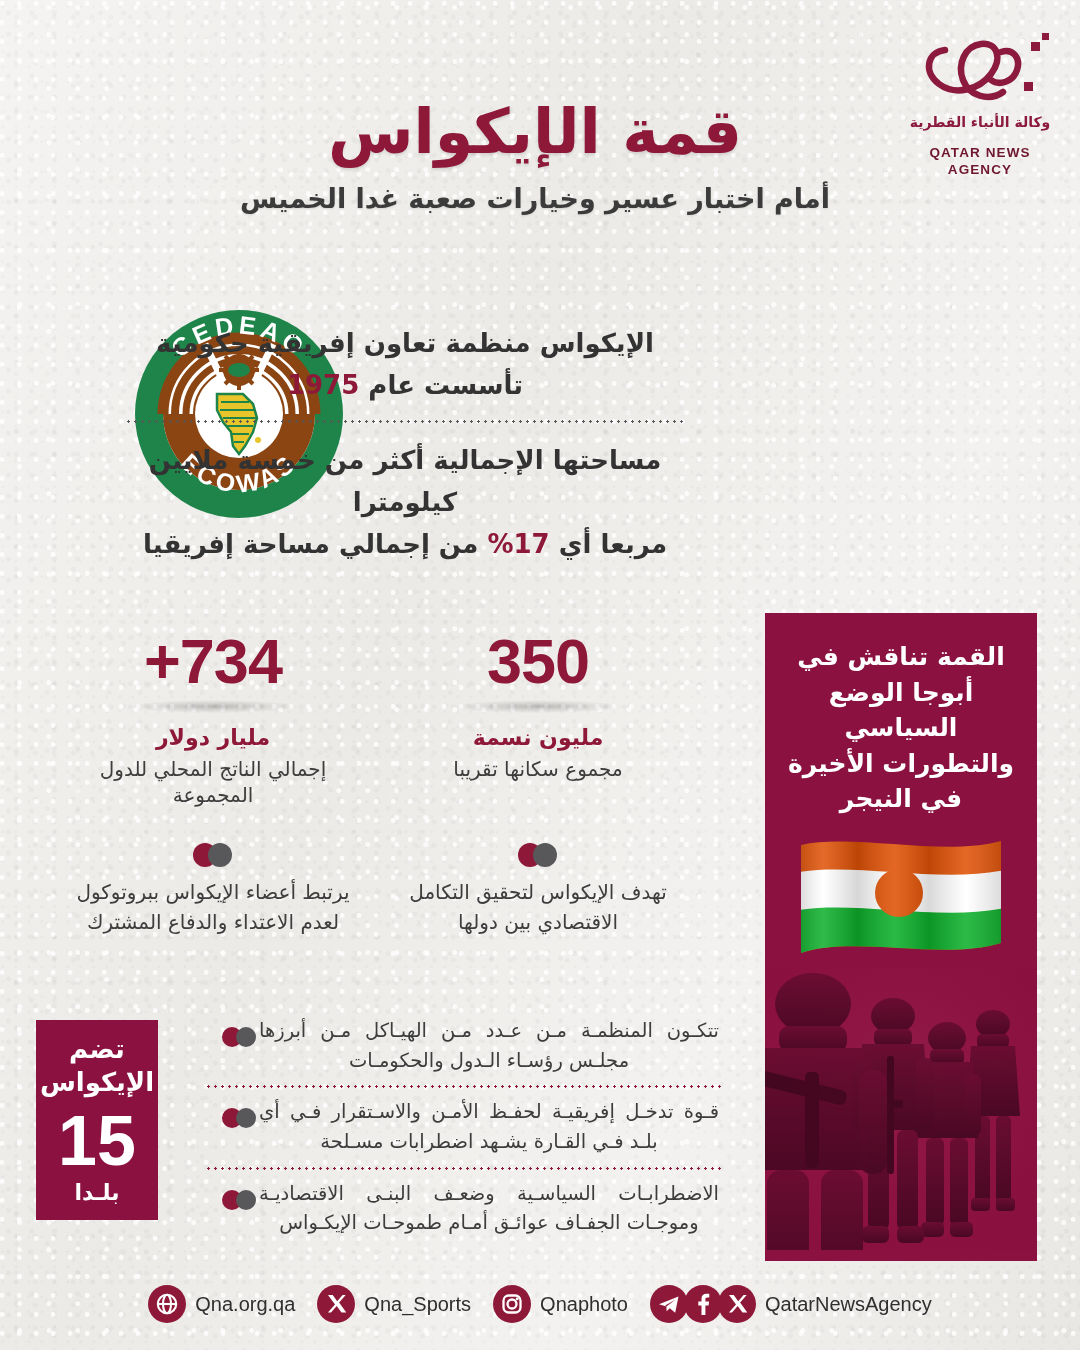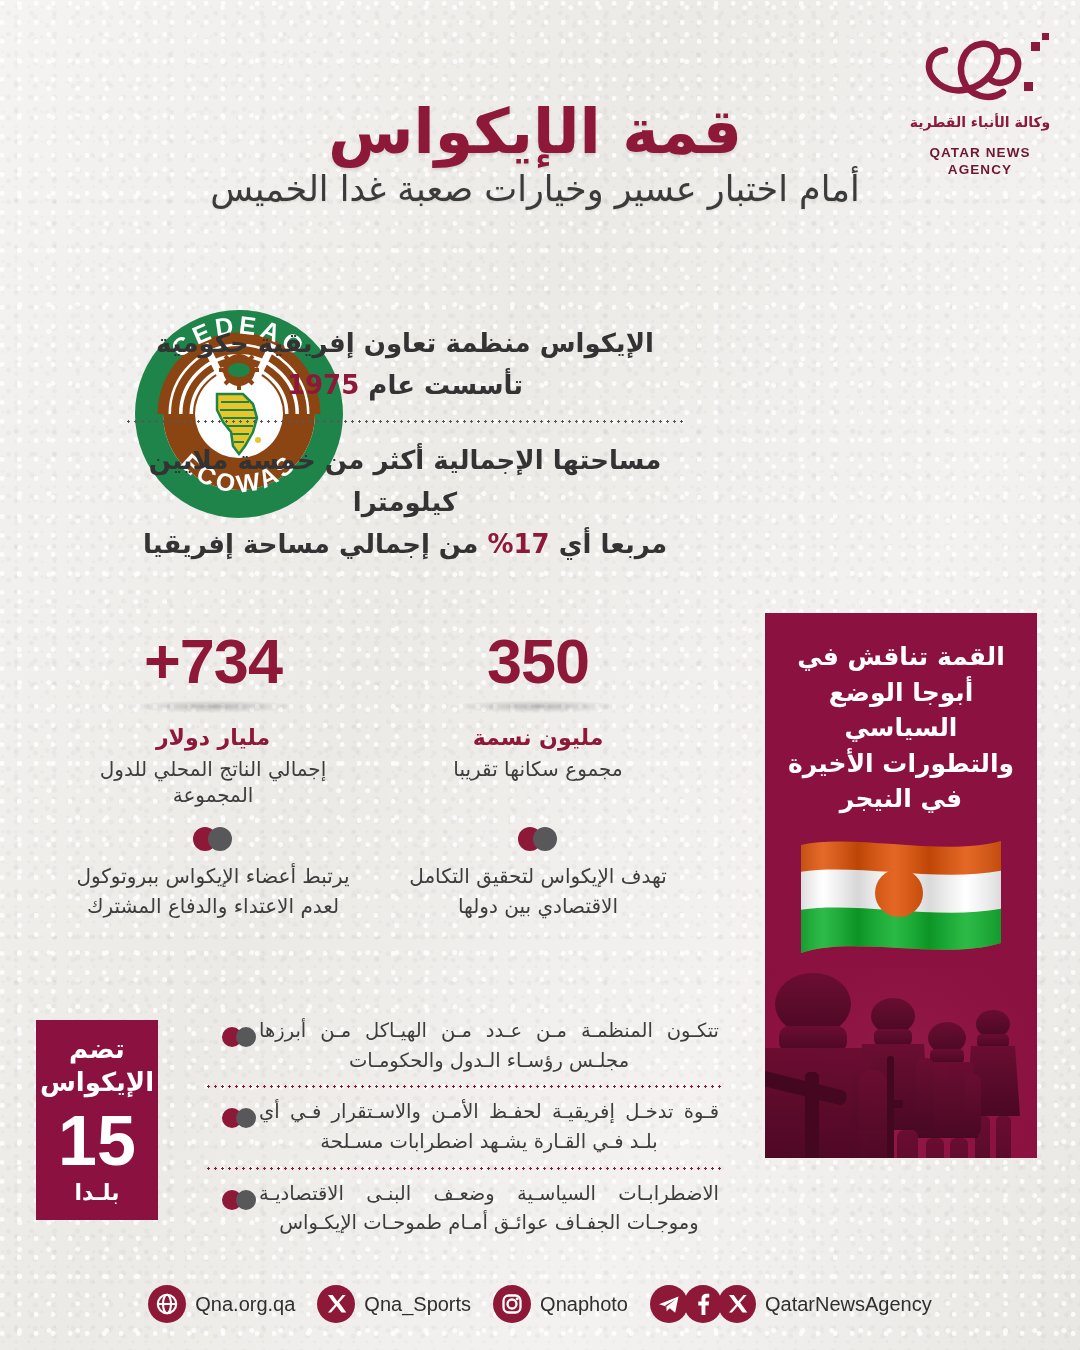--- a/index.html
+++ b/index.html
@@ -59,22 +59,22 @@
   #title-block {
     position:absolute; top:96px; right:185px;
     width:720px; text-align:center;
   }
   #main-title {
     font-size:62px; font-weight:bold; color:#8e1838;
     line-height:1.15; letter-spacing:-1px;
     text-shadow:0 2px 3px rgba(0,0,0,.12);
   }
   #sub-title {
-    font-size:35px; font-weight:normal; color:#3b3b3b;
-    line-height:1.3; 
+    font-size:27px; font-weight:bold; color:#3b3b3b;
+    line-height:1.3; margin-top:14px;
     text-shadow:0 1px 2px rgba(0,0,0,.10);
   }
 
   
   #intro { position:absolute; top:300px; left:0; width:1080px; height:280px; }
 
   #ecowas-logo { position:absolute; top:8px; left:133px; width:212px; height:212px; }
 
   #intro-text {
     position:absolute; top:22px; right:395px; width:560px;
@@ -110,32 +110,32 @@
     font-size:22px; font-weight:bold; color:#8e1838;
     margin-top:11px; line-height:1.25;
   }
   .stat-desc {
     font-size:20px; font-weight:normal; color:#3d3d3d;
     margin-top:4px; line-height:1.3;
   }
 
   
   #notes { position:absolute; top:826px; left:0; width:760px; height:140px; }
-  .note { position:absolute; top:0; width:300px; text-align:center; }
+  .note { position:absolute; top:16px; width:300px; text-align:center; }
   #note-defense { left:63px; }
   #note-economy { left:388px; }
   .dual-dot { display:block; margin:0 auto 10px; width:48px; height:26px; }
   .note-text {
     font-size:20px; color:#3d3d3d; line-height:1.48;
   }
 
   
   #right-panel {
     position:absolute; top:613px; left:765px;
-    width:272px; height:545px;
+    width:272px; height:648px;
     background:#8a1140;
     overflow:hidden;
   }
   #panel-title {
     position:absolute; top:26px; left:0; width:272px;
     padding:0 18px; text-align:center;
     font-size:25px; font-weight:bold; color:#ffffff; line-height:1.42;
   }
   #niger-flag { position:absolute; top:218px; left:28px; width:216px; height:136px; }
   #soldiers { position:absolute; top:355px; left:0; width:272px; height:282px; overflow:hidden; }

